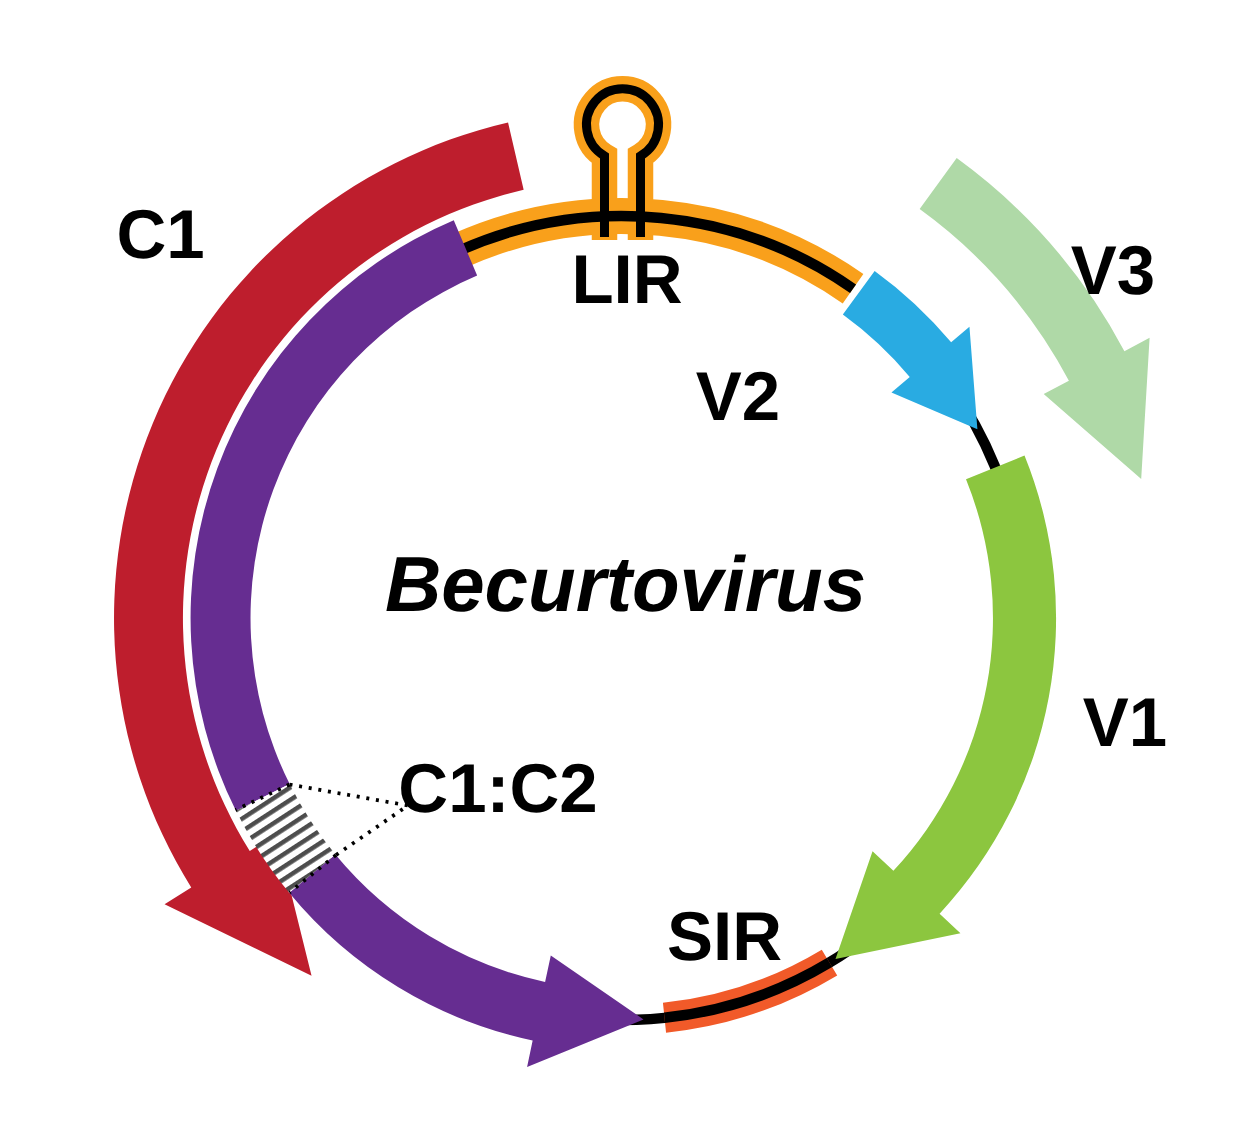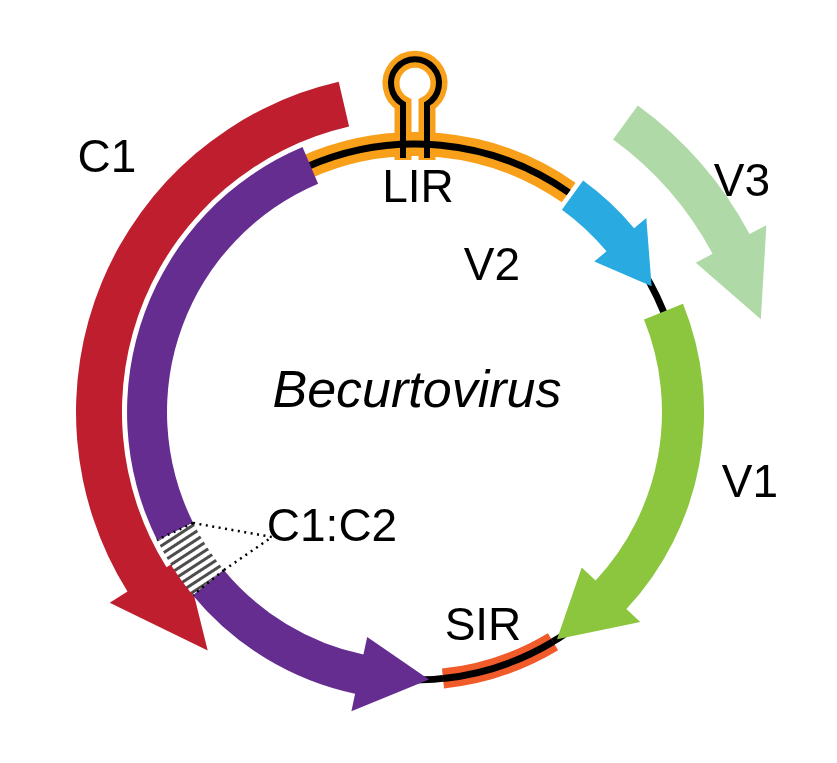--- a/index.html
+++ b/index.html
@@ -1,16 +1,16 @@
 <!DOCTYPE html>
 <html><head>
 <meta charset="utf-8">
 <style>
   html,body{margin:0;padding:0;background:#fff;}
-  #canvas{position:relative;width:837px;height:763px;background:#fff;overflow:hidden;}
+  #canvas{position:relative;width:837px;height:763px;background:#fff;overflow:hidden;font-weight:bold;}
   svg{position:absolute;top:0;left:0;}
   text{font-family:"Liberation Sans", sans-serif;fill:#000;}
   .lbl{font-size:46px;}
   .title{font-size:52px;font-style:italic;}
   path.stroked{fill:none;}
 </style>
 </head>
 <body>
 
 <div id="canvas">

